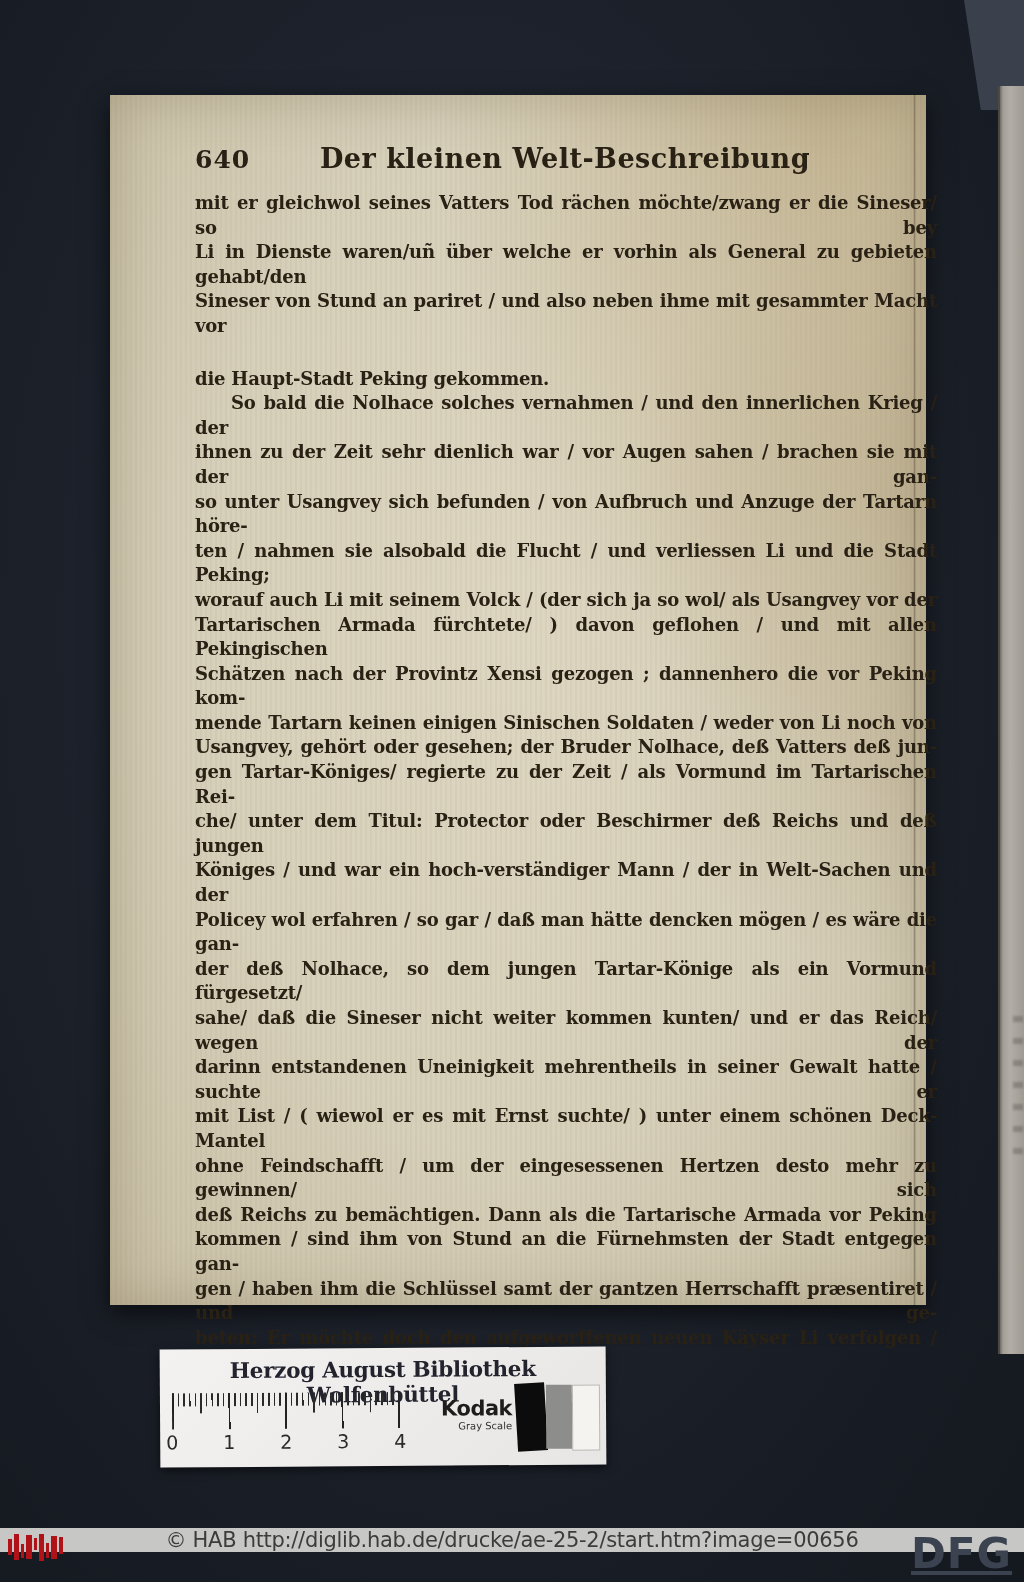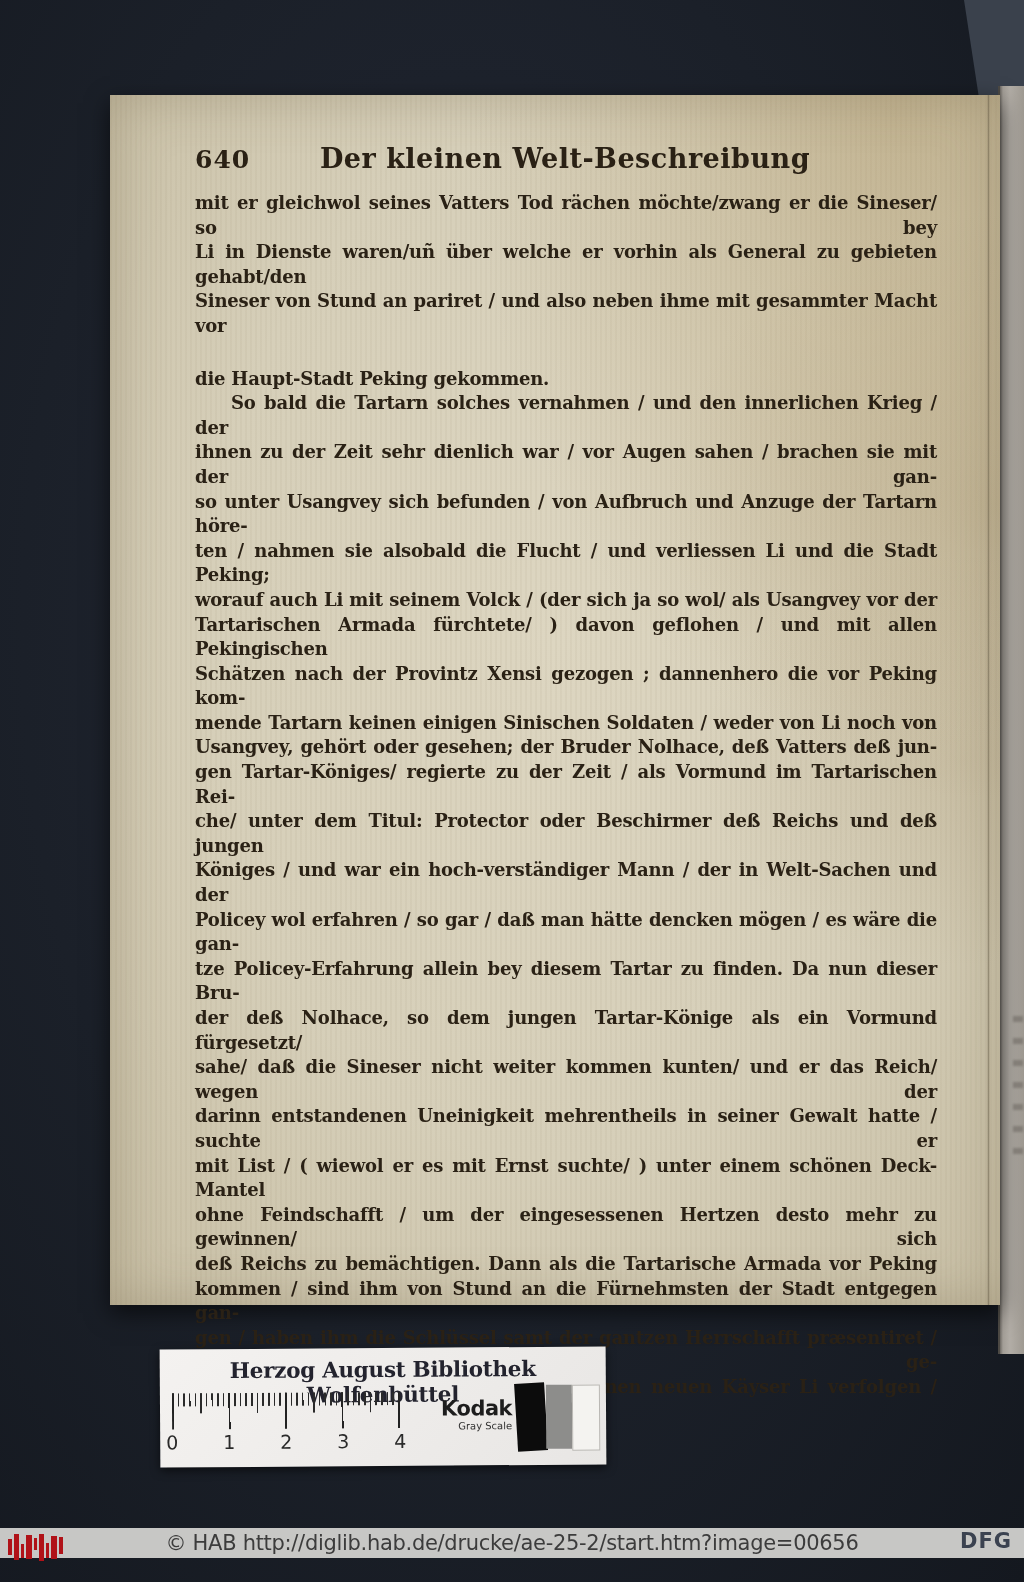--- a/index.html
+++ b/index.html
@@ -13,21 +13,21 @@
     radial-gradient(ellipse at 45% 40%, #232835 0%, #1b2029 55%, #14181f 100%);}
   .corner-plexi{position:absolute;right:0;top:0;width:60px;height:110px;
     background:#3a414c;clip-path:polygon(100% 0,100% 100%,28% 100%,0 0);}
   .edge-strip{position:absolute;left:998px;top:86px;width:26px;height:1268px;
     background:linear-gradient(90deg,#6e6a64 0,#a39e97 3px,#b2ada6 10px,#9c978f 100%);
     border-left:2px solid #4c4944;}
   .edge-strip .smudge{position:absolute;right:3px;width:10px;height:140px;top:930px;
     background:repeating-linear-gradient(180deg,rgba(80,75,70,.35) 0 6px,transparent 6px 22px);
     filter:blur(1px);}
   
-  .paper{position:absolute;left:110px;top:95px;width:890px;height:1210px;
+  .paper{position:absolute;left:110px;top:95px;width:816px;height:1210px;
     background:
       radial-gradient(ellipse at 88% 2%, rgba(167,138,82,.30), transparent 38%),
       radial-gradient(ellipse at 99% 34%, rgba(150,125,80,.22), transparent 26%),
       radial-gradient(ellipse at 96% 55%, rgba(150,125,80,.16), transparent 22%),
       repeating-linear-gradient(90deg, rgba(120,100,70,.05) 0 2px, transparent 2px 5px),
       radial-gradient(ellipse at 50% 45%, #ddd6c1 0%, #d6cfb9 55%, #c7bea4 100%);
     box-shadow:0 8px 22px rgba(0,0,0,.6), inset 0 0 55px rgba(95,80,52,.28);
   }
   .paper .crease{position:absolute;right:10px;top:0;width:3px;height:100%;
     background:linear-gradient(90deg,transparent,rgba(90,80,60,.45),transparent);}
@@ -59,29 +59,29 @@
   .kodak{position:absolute;left:260px;top:50px;width:92px;text-align:right;
     font-family:"DejaVu Sans",sans-serif;color:#1d1d1d;}
   .kodak .brand{font-size:21px;font-weight:700;letter-spacing:-.5px;line-height:22px;}
   .kodak .sub{font-size:10px;line-height:13px;color:#333;}
   .patches{position:absolute;left:356px;top:36px;width:80px;height:70px;}
   .patch{position:absolute;top:2px;height:64px;}
   .patch.black{left:0;width:30px;background:#0c0c0c;transform:rotate(-3deg);height:68px;top:0;}
   .patch.gray{left:30px;width:26px;background:#8d8d8b;}
   .patch.white{left:56px;width:26px;background:#f4f3f0;border:1px solid #b9b7b3;}
   
-  .footer{position:absolute;left:0;top:1528px;width:1024px;height:30px;
+  .footer{position:absolute;left:0;top:1528px;width:1024px;height:24px;
     background:var(--footer_bg,#c7c7c5);display:flex;align-items:center;}
   .hab-logo{position:absolute;left:8px;top:5px;width:66px;height:28px;display:flex;
     align-items:center;gap:2px;}
   .hab-logo span{display:inline-block;background:var(--hab_red,#b01218);}
   .footer-url{position:absolute;left:0;right:0;text-align:center;
     font-family:"DejaVu Sans",sans-serif;font-size:21px;color:#3c3c3c;letter-spacing:-.3px;}
   .dfg{position:absolute;right:12px;top:1px;font-family:"DejaVu Sans",sans-serif;
-    font-weight:700;font-size:21px;color:var(--dfg_blue,#3b4250);letter-spacing:1px;}
+    font-weight:700;font-size:42px;color:var(--dfg_blue,#3b4250);letter-spacing:1px;text-decoration:underline;}
 </style>
 </head>
 <body>
 
 <div class="backdrop"></div>
 <div class="corner-plexi"></div>
 <div class="edge-strip">
   <div class="smudge"></div>
 </div>
 
@@ -92,34 +92,33 @@
     <div class="running-title">Der kleinen Welt-Beschreibung</div>
   </div>
   <div class="textblock">
     <div>
         <div class="text-line">mit er gleichwol seines Vatters Tod rächen möchte/zwang er die Sineser/ so bey</div>
         <div class="text-line">Li in Dienste waren/uñ über welche er vorhin als General zu gebieten gehabt/den</div>
         <div class="text-line">Sineser von Stund an pariret / und also neben ihme mit gesammter Macht vor</div>
         <div class="text-line short">die Haupt-Stadt Peking gekommen.</div>
       </div>
     <div>
-        <div class="text-line indent">So bald die Tartarn solches vernahmen / und den innerlichen Krieg / der</div>
+        <div class="text-line indent">So bald die Nolhace solches vernahmen / und den innerlichen Krieg / der</div>
         <div class="text-line">ihnen zu der Zeit sehr dienlich war / vor Augen sahen / brachen sie mit der gan-</div>
         <div class="text-line">so unter Usangvey sich befunden / von Aufbruch und Anzuge der Tartarn höre-</div>
         <div class="text-line">ten / nahmen sie alsobald die Flucht / und verliessen Li und die Stadt Peking;</div>
         <div class="text-line">worauf auch Li mit seinem Volck / (der sich ja so wol/ als Usangvey vor der</div>
         <div class="text-line">Tartarischen Armada fürchtete/ ) davon geflohen / und mit allen Pekingischen</div>
         <div class="text-line">Schätzen nach der Provintz Xensi gezogen ; dannenhero die vor Peking kom-</div>
         <div class="text-line">mende Tartarn keinen einigen Sinischen Soldaten / weder von Li noch von</div>
         <div class="text-line">Usangvey, gehört oder gesehen; der Bruder Nolhace, deß Vatters deß jun-</div>
         <div class="text-line">gen Tartar-Königes/ regierte zu der Zeit / als Vormund im Tartarischen Rei-</div>
         <div class="text-line">che/ unter dem Titul: Protector oder Beschirmer deß Reichs und deß jungen</div>
         <div class="text-line">Königes / und war ein hoch-verständiger Mann / der in Welt-Sachen und der</div>
         <div class="text-line">Policey wol erfahren / so gar / daß man hätte dencken mögen / es wäre die gan-</div>
-        <div class="text-line">tze Policey-Erfahrung allein bey diesem Tartar zu finden.  Da nun dieser Bru-</div>
         <div class="text-line">der deß Nolhace, so dem jungen Tartar-Könige als ein Vormund fürgesetzt/</div>
         <div class="text-line">sahe/ daß die Sineser nicht weiter kommen kunten/ und er das Reich/ wegen der</div>
         <div class="text-line">darinn entstandenen Uneinigkeit mehrentheils in seiner Gewalt hatte / suchte er</div>
         <div class="text-line">mit List / ( wiewol er es mit Ernst suchte/ ) unter einem schönen Deck-Mantel</div>
         <div class="text-line">ohne Feindschafft / um der eingesessenen Hertzen desto mehr zu gewinnen/ sich</div>
         <div class="text-line">deß Reichs zu bemächtigen.  Dann als die Tartarische Armada vor Peking</div>
         <div class="text-line">kommen / sind ihm von Stund an die Fürnehmsten der Stadt entgegen gan-</div>
         <div class="text-line">gen / haben ihm die Schlüssel samt der gantzen Herrschafft præsentiret / und ge-</div>
         <div class="text-line">beten: Er möchte doch den aufgeworffenen neuen Käyser Li verfolgen / und</div>
       </div>

